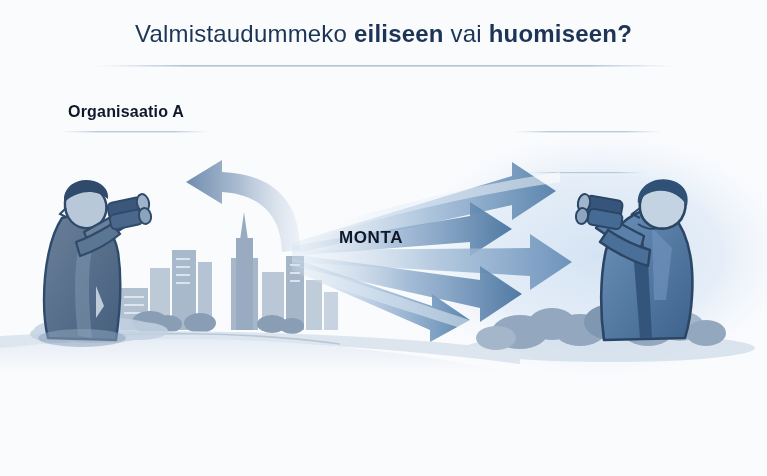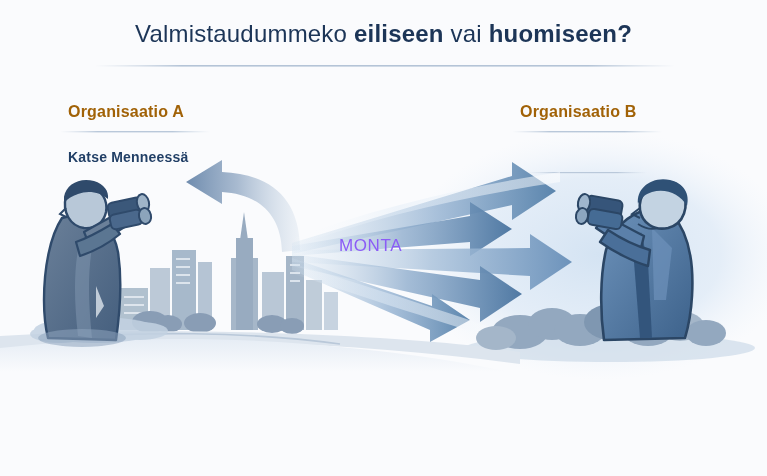--- a/index.html
+++ b/index.html
@@ -37,37 +37,36 @@
     text-align: center;
     font-size: 24px;
     font-weight: 400;
     color: #1c3557;
   }
   #title .em { font-weight: 700; }
   #title .sep { font-weight: 400; }
   #org-a-label, #org-b-label {
     font-size: 16px;
     font-weight: 700;
-    color: #a16207;
+    color: #0f172a;
   }
   #org-a-label { left: 68px; top: 103px; }
   #org-b-label { left: 520px; top: 103px; }
   #sub-a, #sub-b {
     font-size: 14px;
     font-weight: 600;
     color: #213f66;
   }
   #sub-a { left: 68px; top: 149px; }
   #sub-b { left: 531px; top: 151px; }
   #center-line1, #center-line2 {
     font-size: 17px;
-    font-weight: 400;
-    color: #8b5cf6;
+    font-weight: 700;
+    color: #0f172a;
     letter-spacing: .6px;
-    margin-top: 8px;
   }
   #center-line1 { left: 339px; top: 228px; }
   #center-line2 { left: 311px; top: 255px; }
 </style>
 </head>
 <body>
 
 <div id="infographic">
 
   <svg class="layer" viewBox="0 0 767 476">
@@ -304,19 +303,17 @@
         <ellipse cx="582" cy="216" rx="6" ry="8" fill="#8ca6c0" stroke="#2b4665" stroke-width="2" transform="rotate(10 582 216)"></ellipse>
       </g>
     </g>
   </svg>
 
   <div class="txt" id="title">
     <span>Valmistaudummeko </span><span class="em">eiliseen</span><span class="sep"> vai </span><span class="em">huomiseen?</span>
   </div>
 
   <div class="txt" id="org-a-label">Organisaatio A</div>
-  <div class="txt" id="sub-a">Katse Menneessä</div>
-
-  <div class="txt" id="org-b-label">Organisaatio B</div>
+
 
   <div class="txt" id="center-line1">MONTA</div>
 
 </div>
 
 </body></html>

